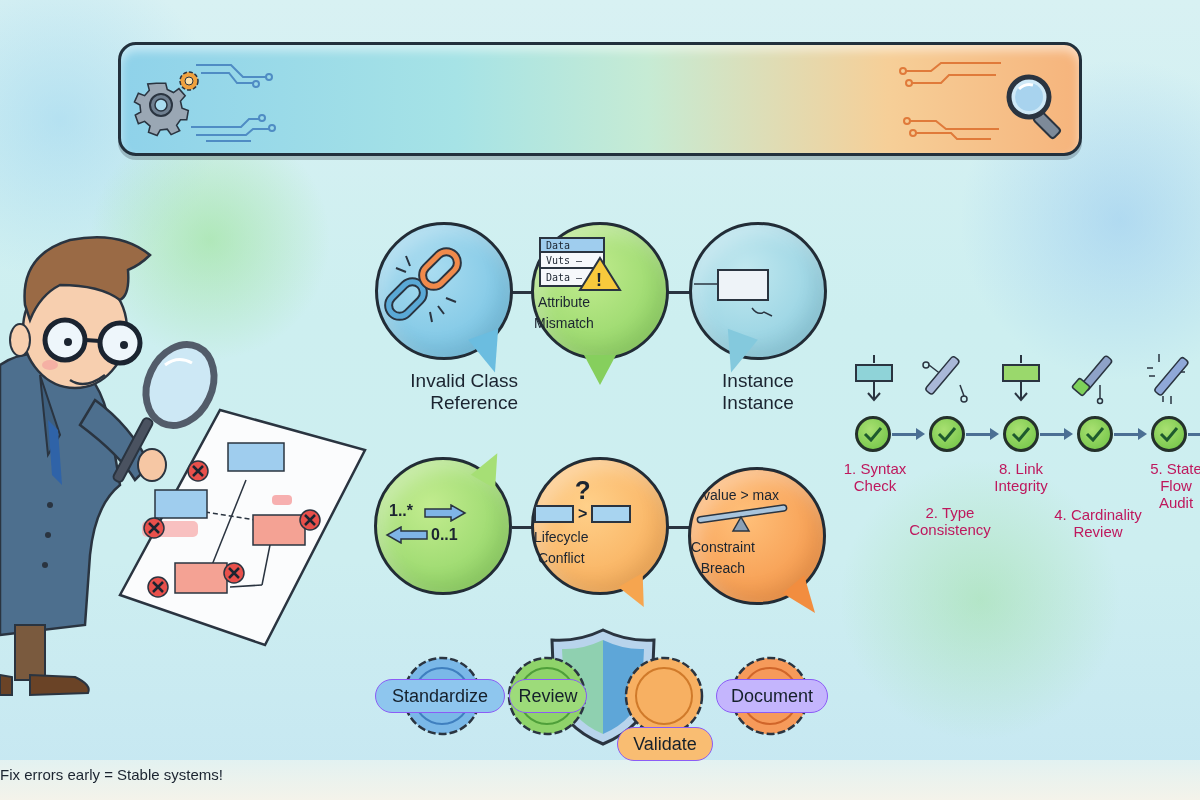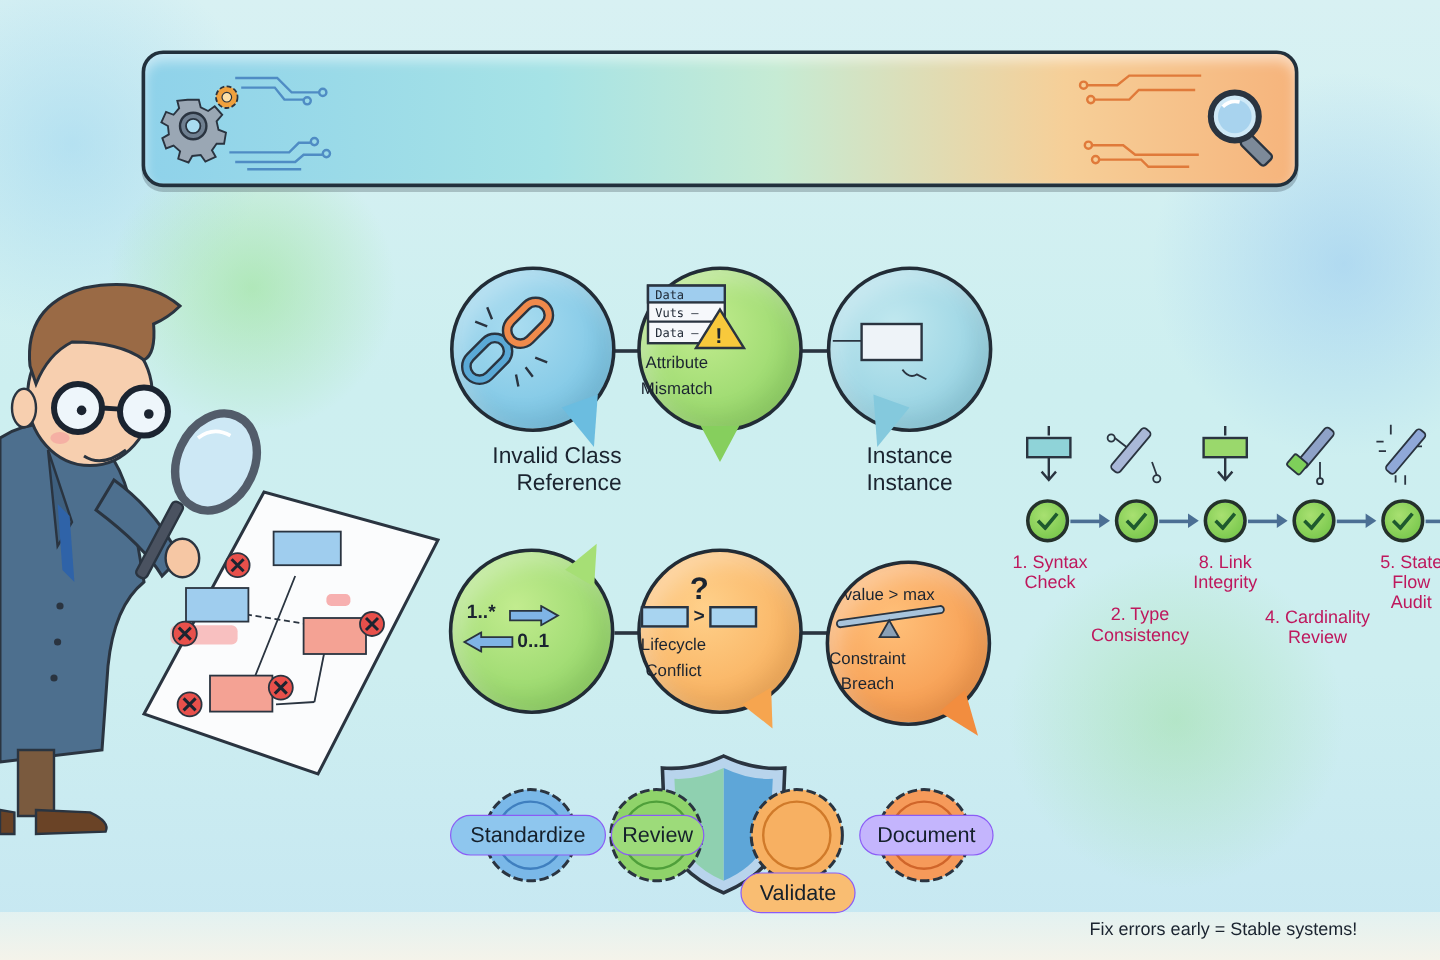--- a/index.html
+++ b/index.html
@@ -73,21 +73,21 @@
   .step-label {
     position: absolute; font-size: 15px; line-height: 17px; color: #be185d; text-align: center;
     white-space: nowrap;
   }
   .badge-pill {
     position: absolute; height: 34px; border: 1px solid #8b5cf6; border-radius: 17px;
     display: flex; align-items: center; justify-content: center;
     font-size: 18px; color: #15202b; font-weight: 500; padding: 0 10px;
   }
   .footer-text {
-    position: absolute; left: 0; width: 1131px; top: 766px; text-align: right;
+    position: absolute; left: 0; width: 1131px; top: 766px; text-align: left;
     font-size: 15px; color: #1b2430;
   }
 </style>
 </head>
 <body>
 
 <div class="bottom-band"></div>
 
 <div class="banner">
 

